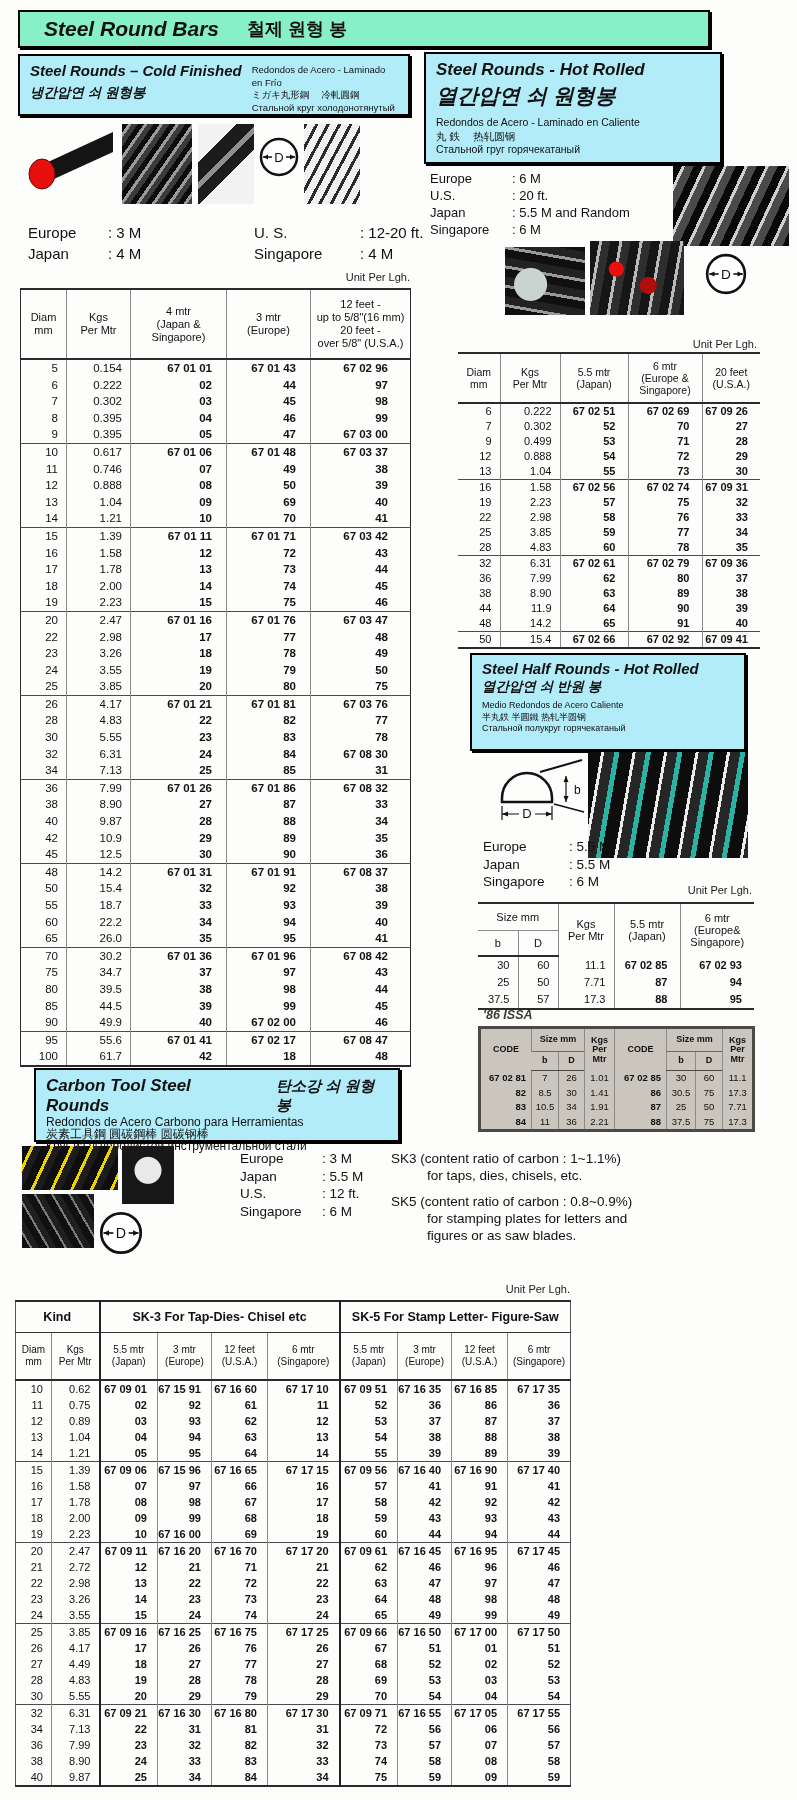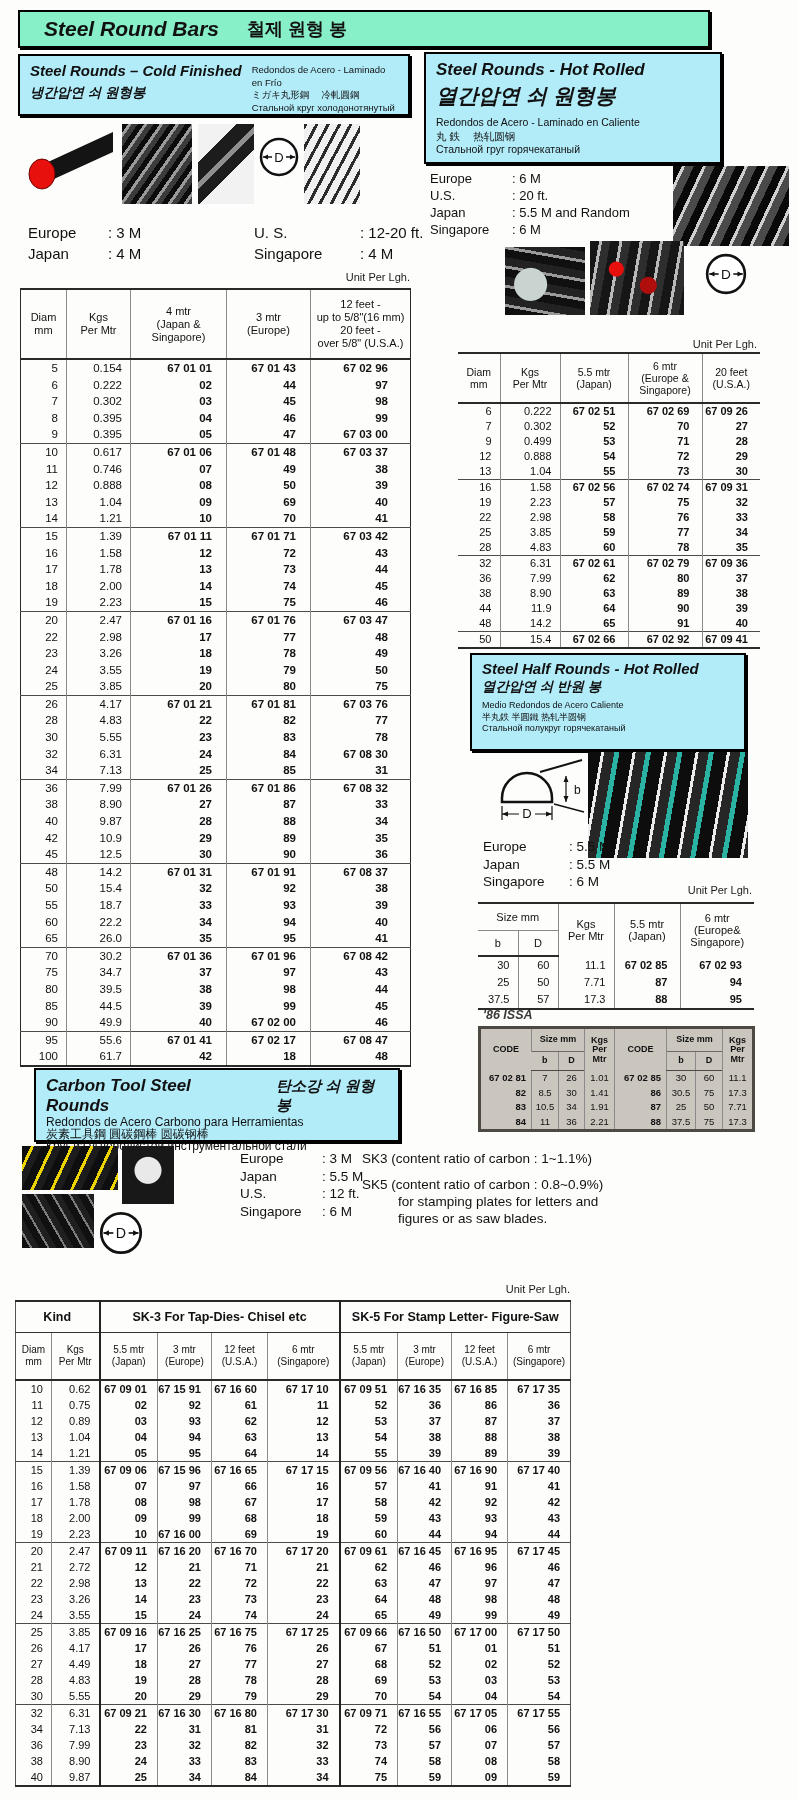--- a/index.html
+++ b/index.html
@@ -99,21 +99,21 @@
   .tbl-issa tbody td{line-height:14.5px;font-size:9.5px;text-align:center;padding:0 2px;}
   .tbl-issa tbody td:nth-child(1),.tbl-issa tbody td:nth-child(5){text-align:right;padding-right:5px;font-weight:bold;}
 
   .tbl-bottom{left:15px;top:1300px;width:555px;}
   .tbl-bottom table{border-left:1px solid #555;border-right:1px solid #555;}
   .tbl-bottom thead tr:first-child th{height:26px;font-weight:bold;font-size:12.5px;border-bottom:1px solid #333;}
   .tbl-bottom thead tr:nth-child(2) th{height:42px;font-size:10px;line-height:12px;}
   .tbl-bottom tbody td{line-height:16px;font-size:11px;}
   .tbl-bottom tbody td:nth-child(n+3){font-weight:bold;padding-right:10px;}
 
-  .sknotes{position:absolute;left:362px;top:1150px;width:355px;font-size:13.5px;line-height:17px;}
+  .sknotes{position:absolute;left:391px;top:1150px;width:355px;font-size:13.5px;line-height:17px;}
   .sk-block{margin-bottom:9px;}
   .sk-indent{padding-left:36px;}
 
   .len-label{display:block;}
   .len-value{display:block;}
 </style>
 </head>
 <body>
 
 <div id="page">
@@ -853,20 +853,21 @@
       <span class="len-label">Japan</span>
       <span class="len-value">: 5.5 M</span>
       <span class="len-label">U.S.</span>
       <span class="len-value">: 12 ft.</span>
       <span class="len-label">Singapore</span>
       <span class="len-value">: 6 M</span>
     </div>
   <div class="sknotes">
     <div class="sk-block">
       <div>SK3 (content ratio of carbon : 1~1.1%)</div>
+      <div class="sk-indent">for taps, dies, chisels, etc.</div>
     </div>
     <div class="sk-block">
       <div>SK5 (content ratio of carbon : 0.8~0.9%)</div>
       <div class="sk-indent">for stamping plates for letters and</div>
       <div class="sk-indent">figures or as saw blades.</div>
     </div>
   </div>
 
   <div class="unit unit-bottom">Unit Per Lgh.</div>
   <div class="tblpos tbl-bottom">

